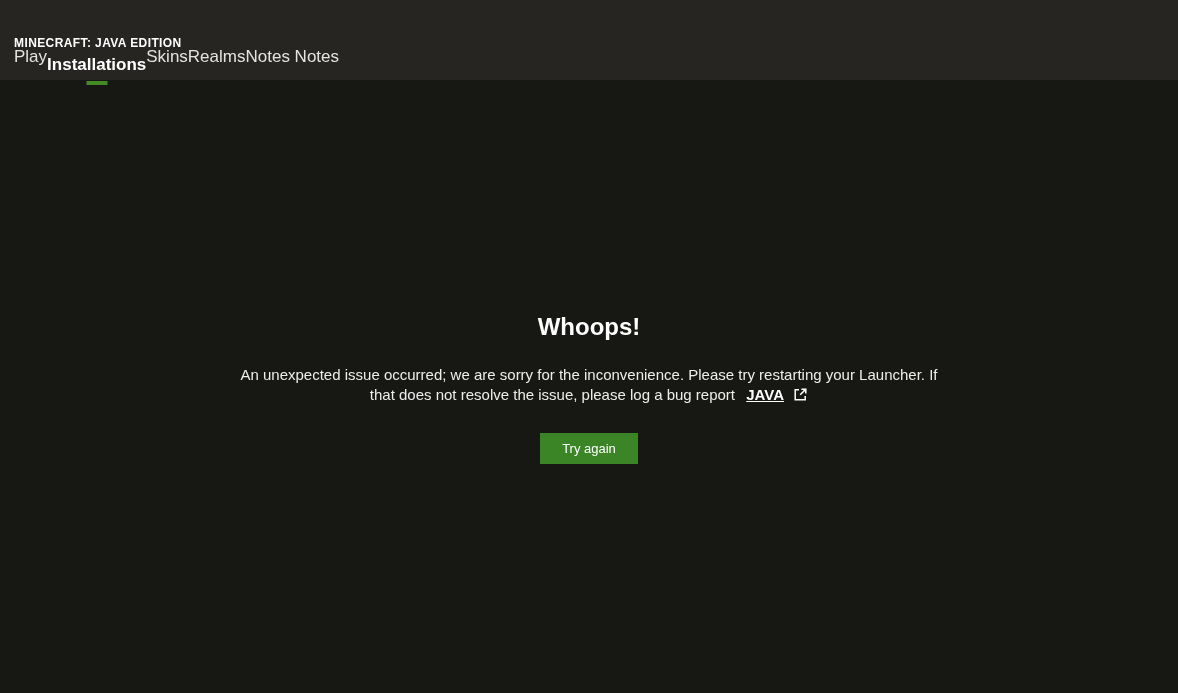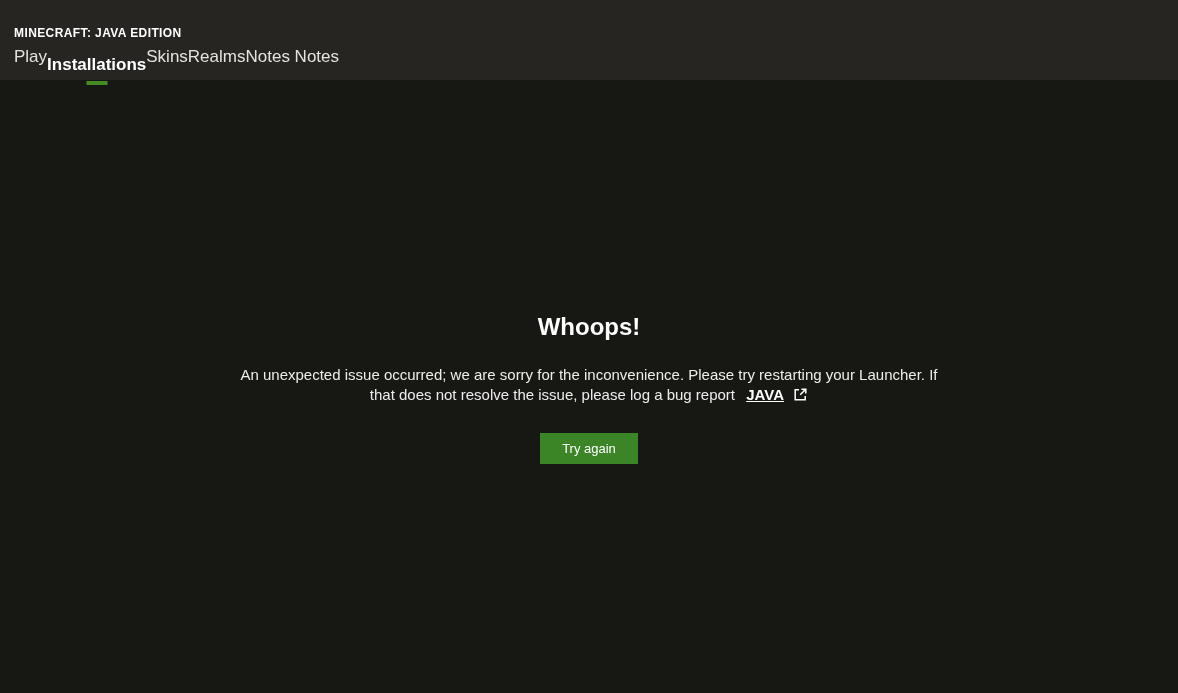--- a/index.html
+++ b/index.html
@@ -13,21 +13,21 @@
   
   .header {
     position: relative;
     width: 100%;
     height: 80px;
     background: var(--header-bg, #262522);
   }
   .app-title {
     position: absolute;
     left: 14px;
-    top: 26px;
+    top: 36px;
     font-size: 12px;
     font-weight: bold;
     letter-spacing: 0.4px;
     color: var(--text-white, #ffffff);
   }
   .tabs {
     position: absolute;
     left: 14px;
     top: 46px;
     display: flex;

